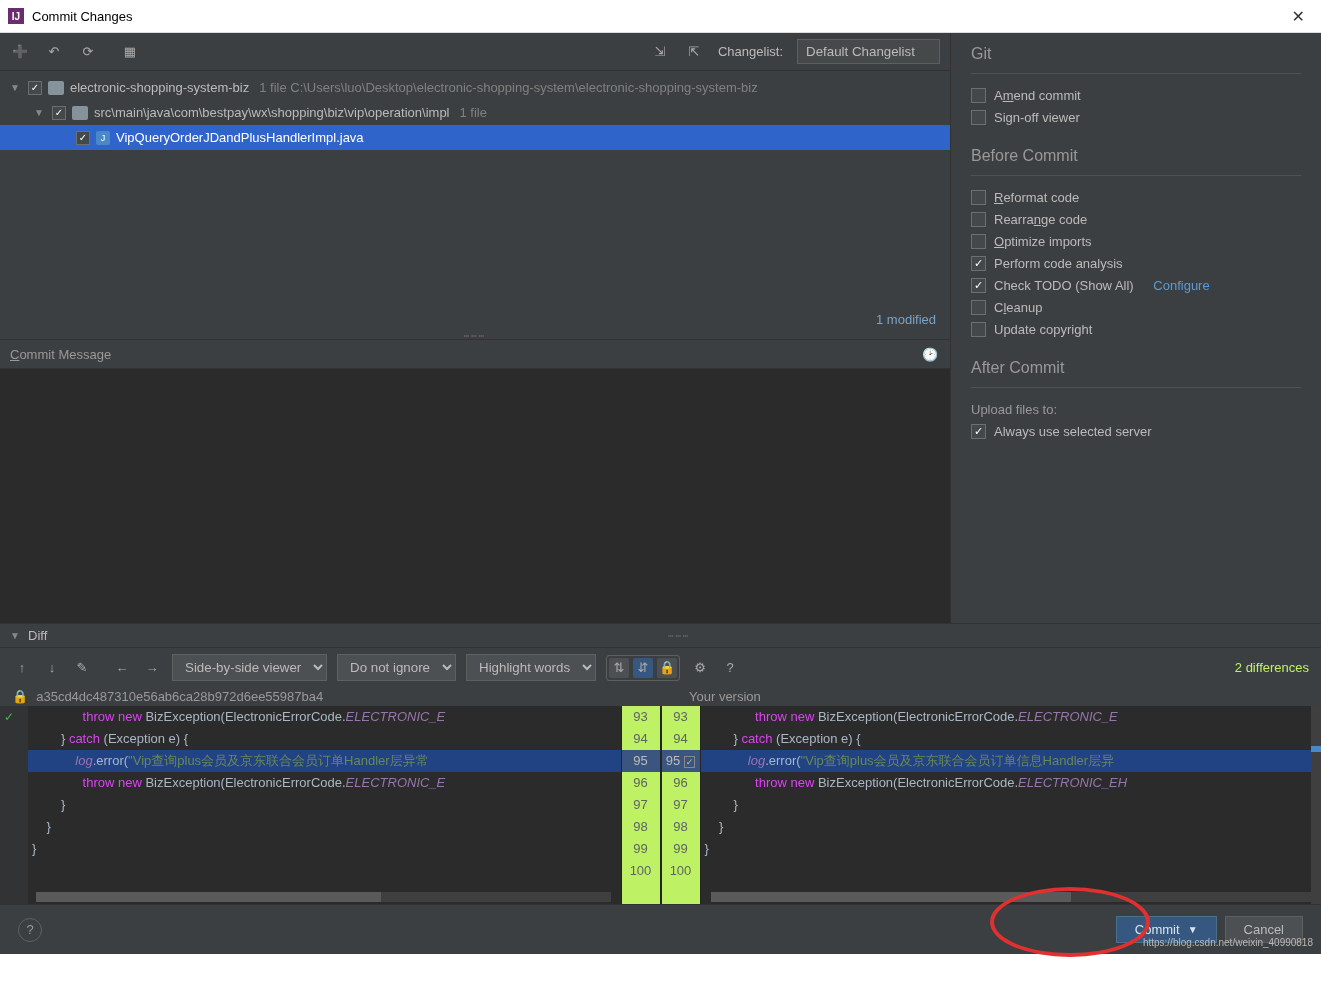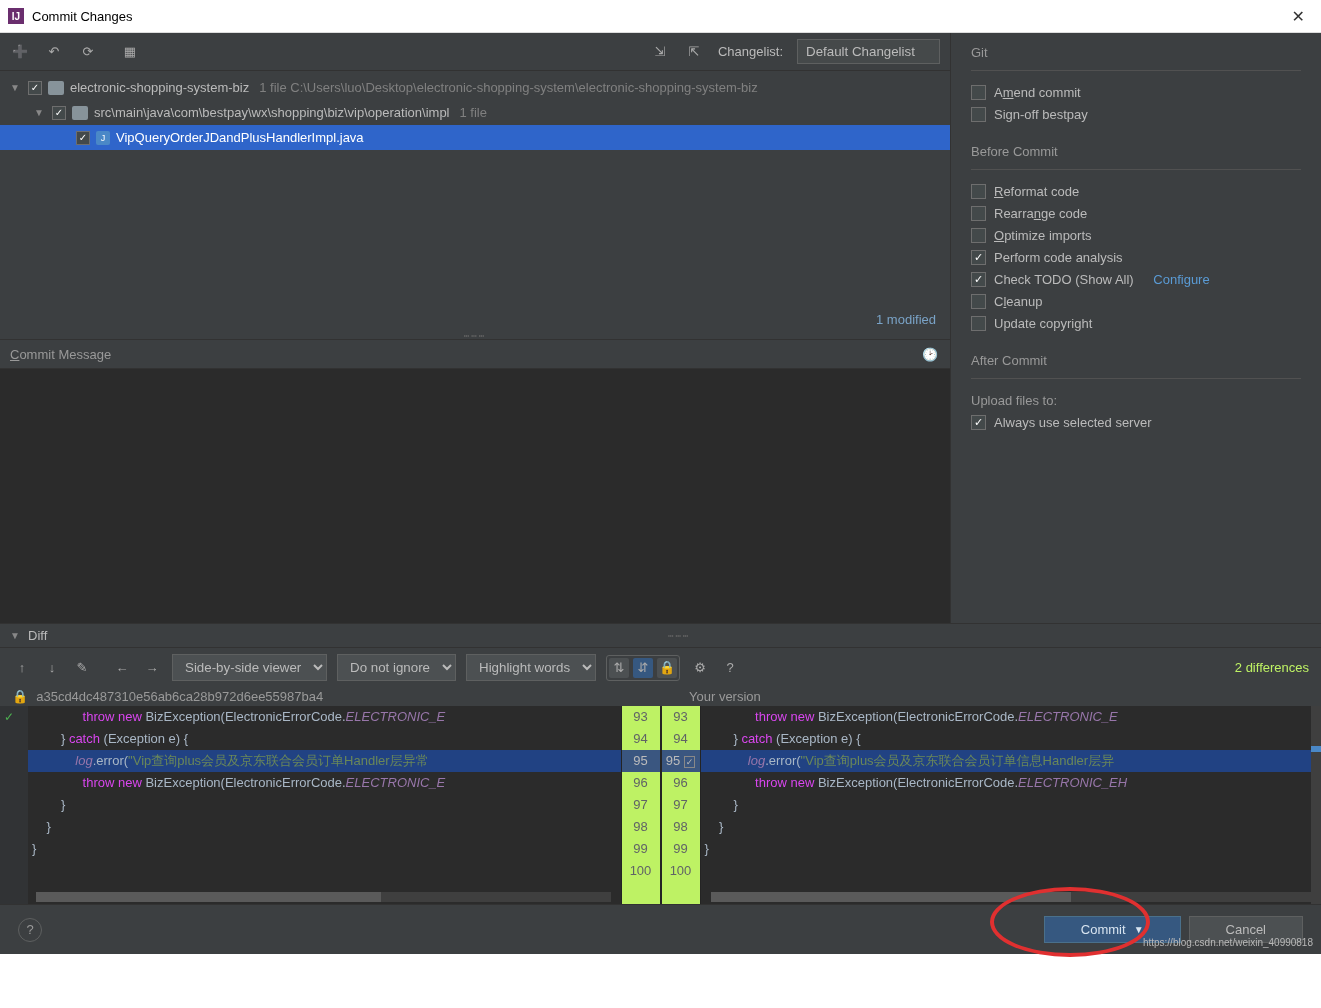--- a/index.html
+++ b/index.html
@@ -26,21 +26,21 @@
 .folder-icon { width:16px; height:14px; background:#87939a; border-radius:2px; }
 .file-icon { width:14px; height:14px; background:#4a88c7; border-radius:2px; display:flex; align-items:center; justify-content:center; color:#fff; font-size:9px; }
 .file-label { color:#7ec3e6; }
 .tree-meta { color:#808080; margin-left:4px; }
 .tree-footer { text-align:right; padding:4px 14px; color:#7aa3c7; border-top:none; }
 .drag-handle { height:8px; text-align:center; color:#666; font-size:9px; letter-spacing:2px; background:#3c3f41; }
 .commit-msg-hdr { display:flex; align-items:center; padding:4px 10px; color:#999; border-top:1px solid #323232;}
 .commit-msg-hdr .u { text-decoration:underline; }
 .commit-msg-hdr .hist { margin-left:auto; color:#888; }
 .commit-msg { flex:0 0 255px; background:#2b2b2b; border:none; border-top:1px solid #323232; color:#ccc; padding:6px; resize:none; outline:none; font-family:inherit; }
-.right-col h4 { color:#999; font-weight:normal; font-size:13px; margin-bottom:10px; }
+.right-col h4 { color:#999; font-weight:normal; font-size:16px; margin-bottom:10px; }
 .right-col .sep { border-top:1px solid #515151; margin:6px 0 14px; }
 .field-row { display:flex; align-items:center; gap:8px; margin-bottom:10px; }
 .field-row label { width:50px; color:#bbb; }
 .field-row input[type=text] { flex:1; background:#45494a; border:1px solid #5e6060; color:#bbb; padding:3px 6px; }
 .chk-row { display:flex; align-items:center; gap:8px; margin:7px 0; color:#bbb; }
 .chk-row .cb { width:15px; height:15px; border:1px solid #6e6e6e; background:#43494a; display:flex; align-items:center; justify-content:center; color:#fff; font-size:11px; }
 .chk-row .cb.on::after { content:"✓"; }
 .chk-row .u { text-decoration:underline; }
 .chk-row .link { color:#5a9bd5; }
 .upload-row { display:flex; gap:6px; margin:8px 0; }
@@ -68,21 +68,21 @@
 .str { color:#6a8759; }
 .idt { color:#9876aa; font-style:italic; }
 .typ { color:#a9b7c6; }
 .diff-center { width:80px; display:flex; }
 .diff-center .col { flex:1; background:#bef264; color:#606366; text-align:center; display:flex; flex-direction:column; border-left:1px solid #242424; border-right:1px solid #242424;}
 .diff-center .col span { height:22px; line-height:22px; }
 .diff-center .col span.hl { background:#3a5680; color:#bbb; }
 .btns-row { height:50px; display:flex; align-items:center; padding:0 18px; background:#3c3f41; border-top:1px solid #323232; }
 .btns-row .help { width:24px; height:24px; border:1px solid #5e6060; border-radius:12px; color:#999; display:flex; align-items:center; justify-content:center; }
 .btns-row .spacer { flex:1; }
-.btns-row .btn { padding:5px 36px; border:1px solid #5e6060; background:#4c5052; color:#bbb; margin-left:8px; cursor:pointer; }
+.btns-row .btn { padding:5px 18px; border:1px solid #5e6060; background:#4c5052; color:#bbb; margin-left:8px; cursor:pointer; }
 .btns-row .btn.primary { background:#365880; border-color:#4a708b; color:#d8e4f0; display:flex; align-items:center; gap:8px; }
 .ellipse { position:absolute; border:4px solid #e03030; border-radius:50%; pointer-events:none; }
 .watermark { position:absolute; right:8px; bottom:6px; color:#b8b8b8; font-size:10px; }
 .scrollbar-mock { position:absolute; bottom:2px; left:36px; right:10px; height:10px; background:#3f3f3f; }
 .scrollbar-mock .thumb { width:60%; height:100%; background:#5a5a5a; }
 .stripe { position:absolute; right:0; top:0; width:10px; height:100%; background:#3f3f3f; }
 .stripe .mark { position:absolute; left:0; right:0; height:6px; background:#4a88c7; }
 .tick { position:absolute; left:4px; top:4px; color:#4caf50; font-size:12px; }
 </style>
 </head>
@@ -139,21 +139,21 @@
 
   <div class="right-col">
     <h4>Git</h4>
     <div class="sep"></div>
     <div class="chk-row">
         <span class="cb"></span>
         <span><span>A</span><span class="u">m</span><span>end commit</span></span>
       </div>
     <div class="chk-row">
         <span class="cb"></span>
-        <span>Sign-off bestpay</span>
+        <span>Sign-off viewer</span>
       </div>
 
     <h4 style="margin-top:22px">Before Commit</h4>
     <div class="sep"></div>
     <div class="chk-row">
         <span class="cb"></span>
         <span><span class="u">R</span><span>eformat code</span></span>
       </div>
     <div class="chk-row">
         <span class="cb"></span>

